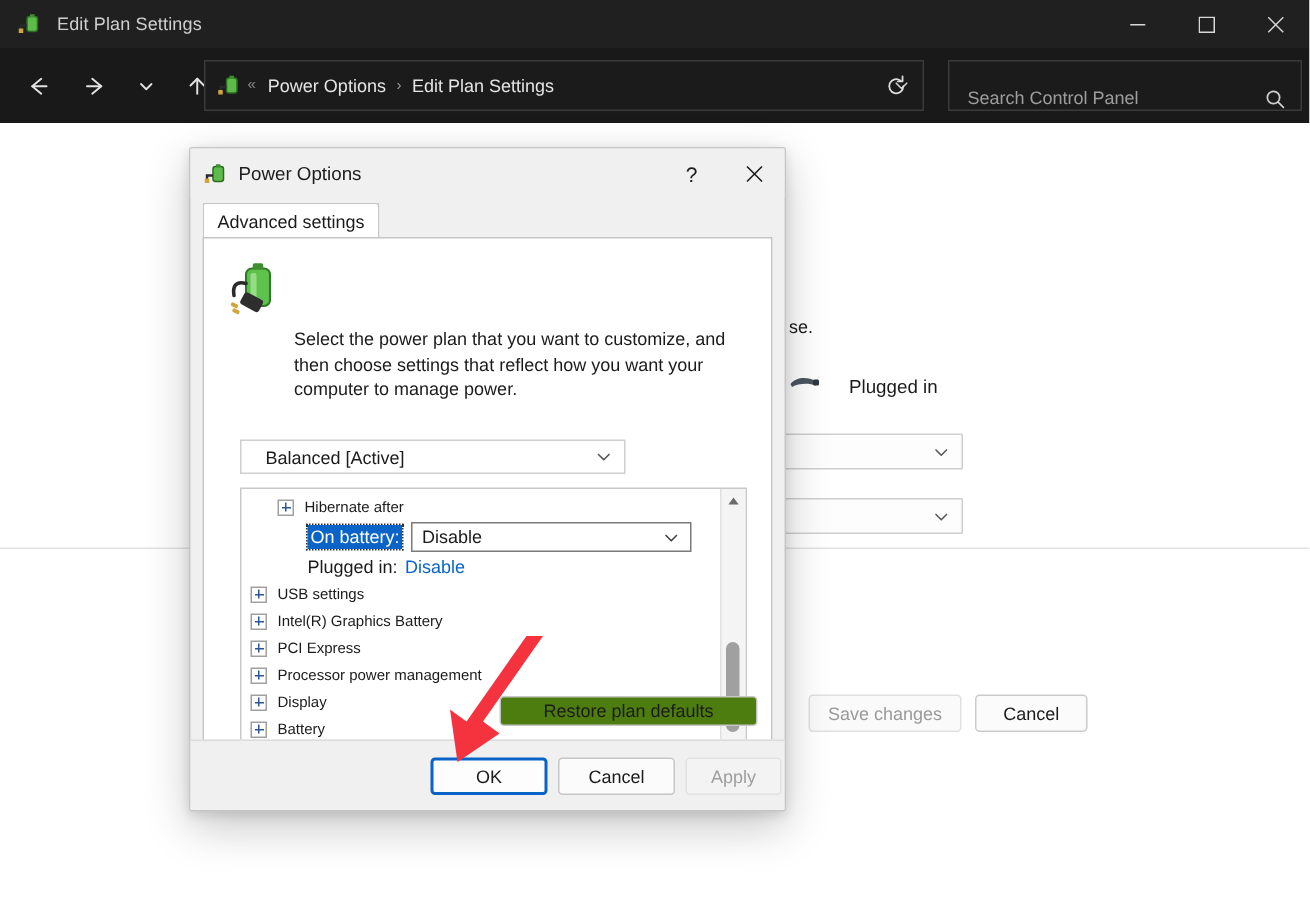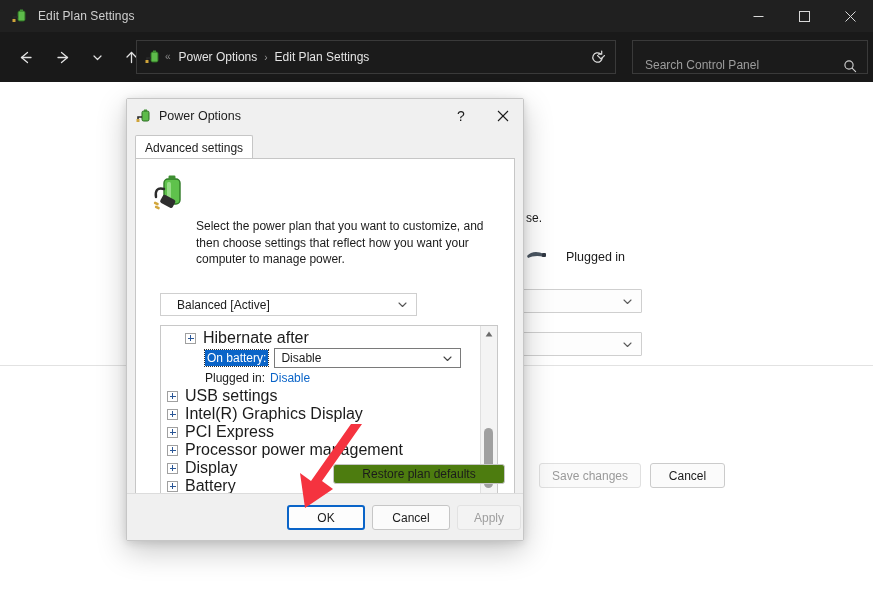--- a/index.html
+++ b/index.html
@@ -340,21 +340,21 @@
   .treelist {
     position: absolute;
     left: 0; top: 0;
     width: 320px;
     padding-top: 3px;
   }
   .tnode {
     height: 18px;
     display: flex;
     align-items: center;
-    font-size: 16px;
+    font-size: 10px;
     color: #1b1b1b;
     white-space: nowrap;
   }
   .tnode.lvl1 { padding-left: 6px; }
   .tnode.lvl2 { padding-left: 24px; }
   .expander {
     width: 11px; height: 11px;
     border: 1px solid #a0a0a0;
     background: #fff;
     position: relative;
@@ -699,21 +699,21 @@
           <span>Plugged in:</span>
           <span class="link" style="margin-left:5px">Disable</span>
         </div>
 
         <div class="tnode lvl1">
           <span class="expander plus"></span>
           <span>USB settings</span>
         </div>
         <div class="tnode lvl1">
           <span class="expander plus"></span>
-          <span>Intel(R) Graphics Display</span>
+          <span>Intel(R) Graphics Battery</span>
         </div>
         <div class="tnode lvl1">
           <span class="expander plus"></span>
           <span>PCI Express</span>
         </div>
         <div class="tnode lvl1">
           <span class="expander plus"></span>
           <span>Processor power management</span>
         </div>
         <div class="tnode lvl1">

